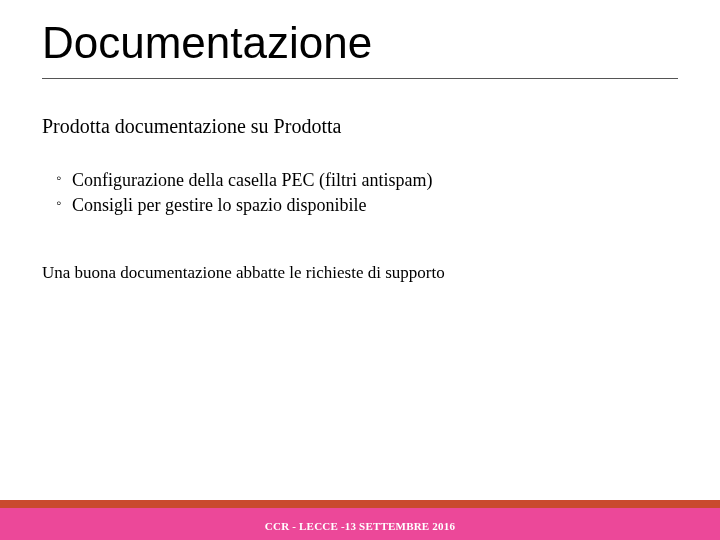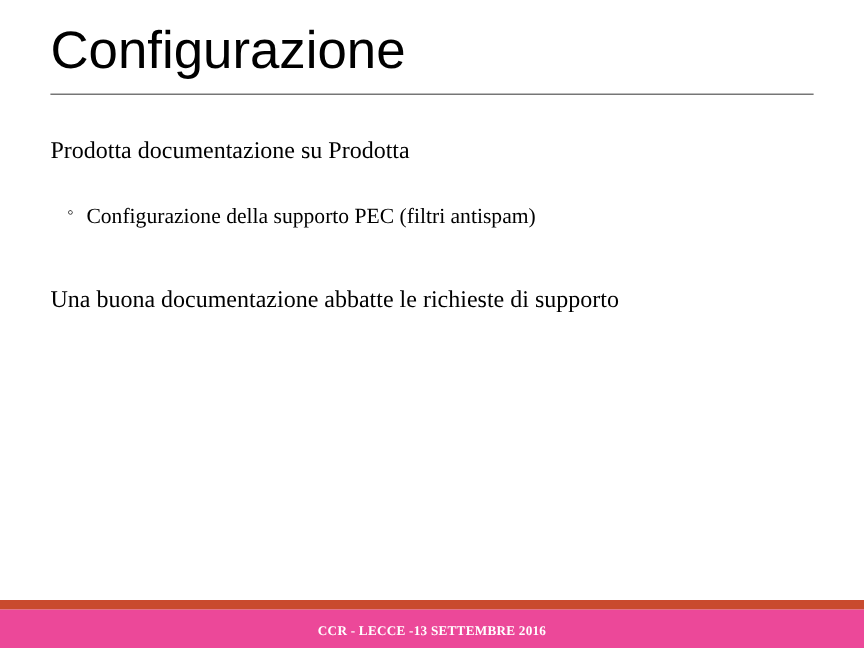--- a/index.html
+++ b/index.html
@@ -50,21 +50,21 @@
   }
   .bullets li::before {
     content: "◦";
     position: absolute;
     left: 0;
     top: 0;
     color: #000;
     font-size: 15px;
   }
   .closing {
-    font-size: 20px;
+    font-size: 17px;
   }
   .footer-band {
     position: absolute;
     left: 0;
     bottom: 0;
     width: 720px;
     height: 40px;
   }
   .footer-top-stripe {
     position: absolute;
@@ -90,25 +90,26 @@
     font-size: 11px;
     font-family: Georgia, 'Times New Roman', serif;
     font-weight: bold;
     letter-spacing: 0.2px;
   }
 </style>
 </head>
 <body>
 
 <div class="slide">
-  <h1 class="title">Configurazione</h1>
+  <h1 class="title">Documentazione</h1>
   <hr class="title-rule">
   <p class="body-text intro">Prodotta documentazione su Prodotta</p>
   <ul class="bullets">
-    <li>Configurazione della supporto PEC (filtri antispam)</li>
+    <li>Configurazione della casella PEC (filtri antispam)</li>
+    <li>Consigli per gestire lo spazio disponibile</li>
   </ul>
   <p class="body-text closing">Una buona documentazione abbatte le richieste di supporto</p>
 
   <div class="footer-band">
     <div class="footer-top-stripe"></div>
     <div class="footer-main">
       <span class="footer-text">CCR - LECCE -13 SETTEMBRE 2016</span>
     </div>
   </div>
 </div>

